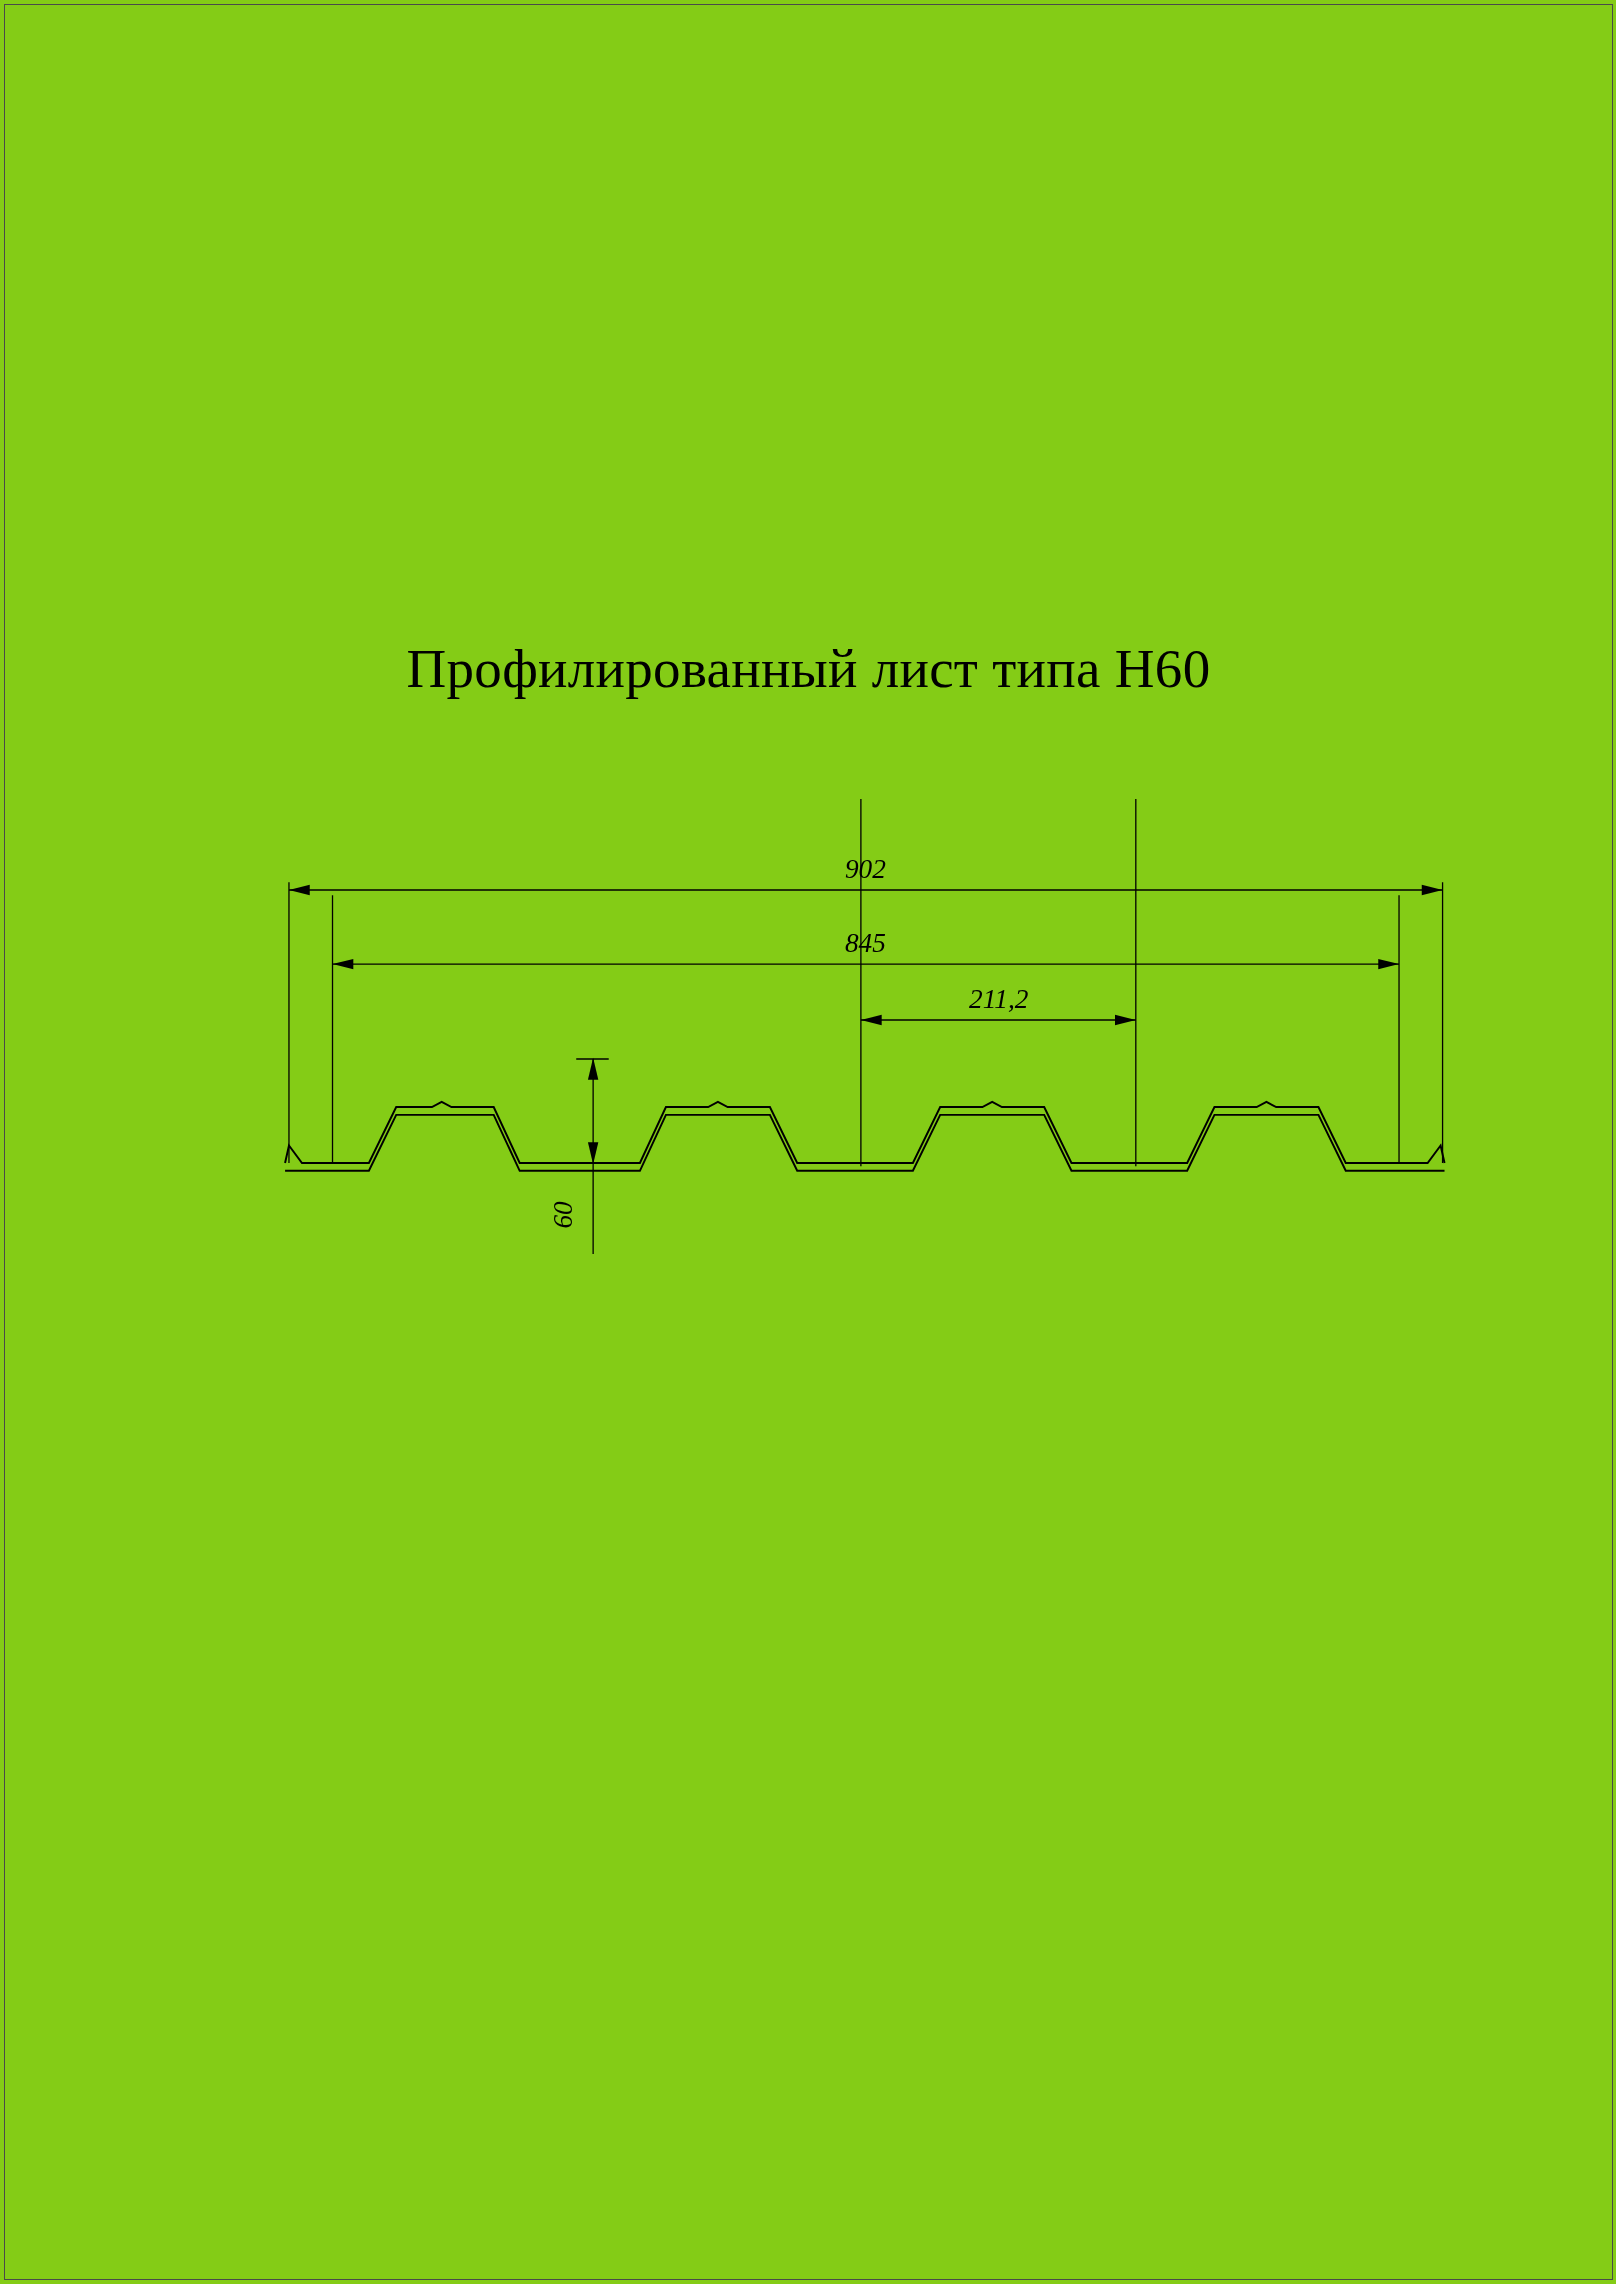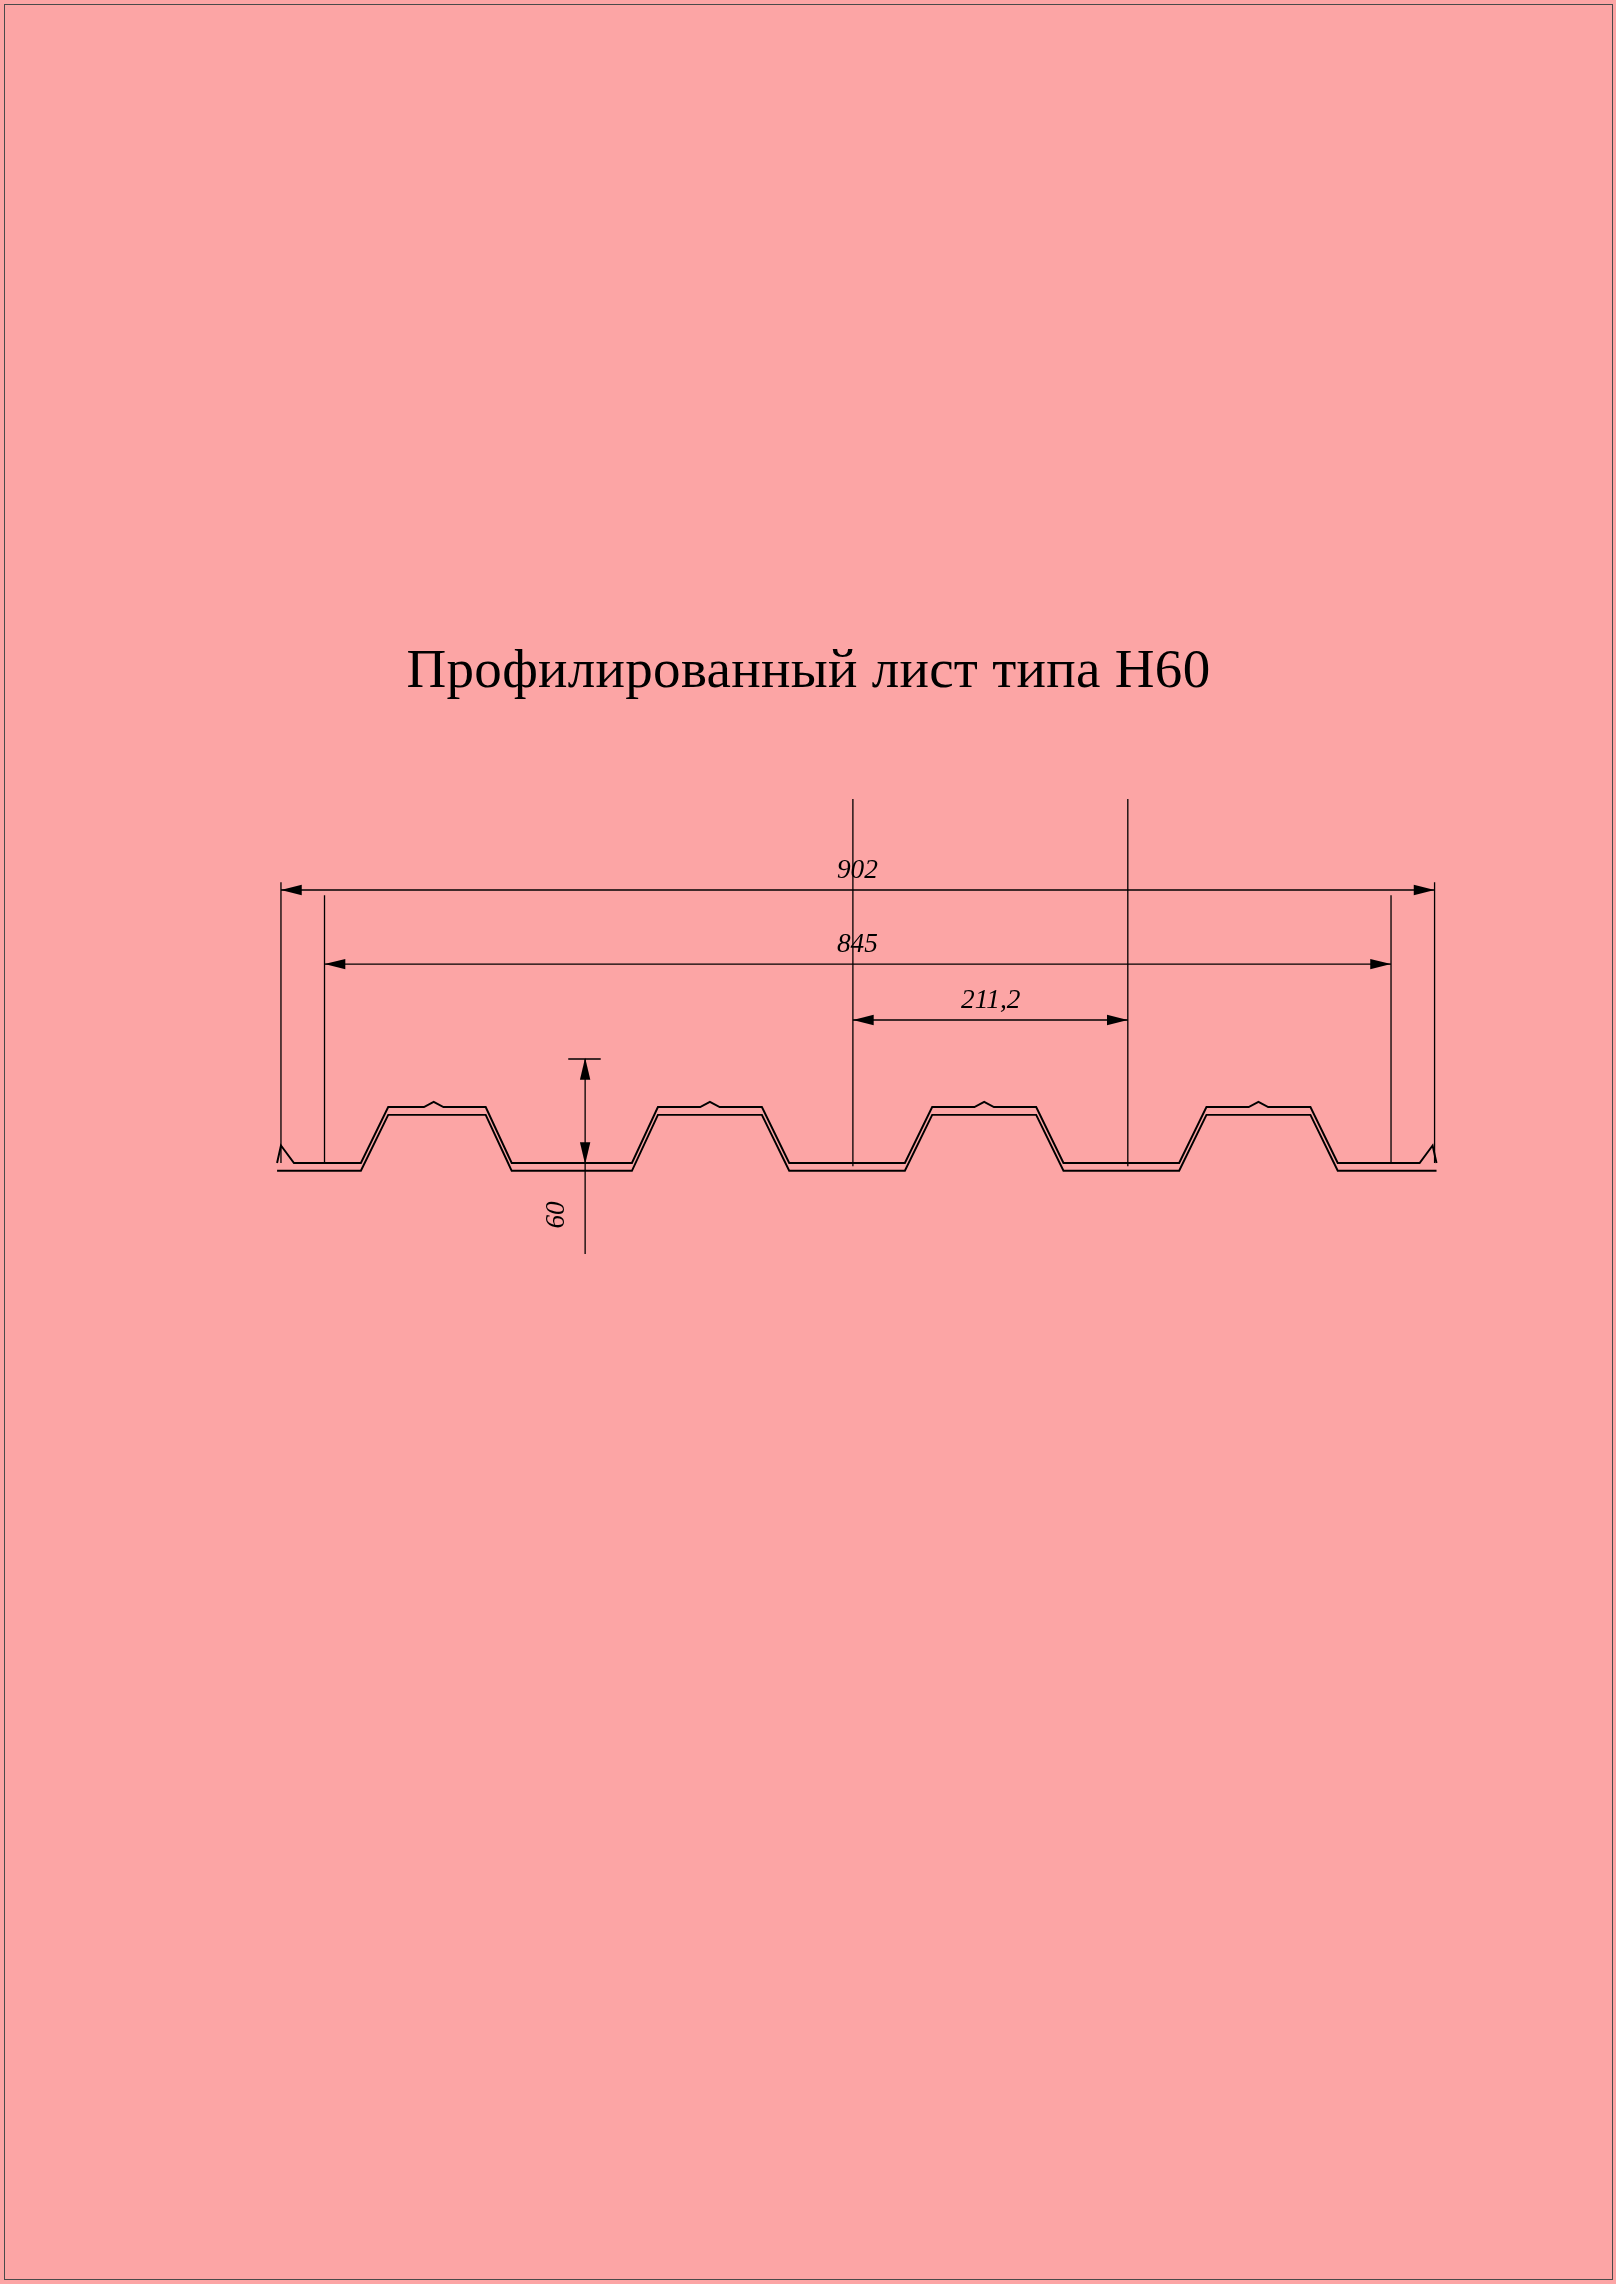--- a/index.html
+++ b/index.html
@@ -7,21 +7,21 @@
     padding: 0;
     background: #ffffff;
   }
   body {
     font-family: "Liberation Serif", serif;
   }
   .page {
     position: relative;
     width: 1617px;
     height: 2284px;
-    background: #fca5a5;
+    background: #84cc16;
     box-sizing: border-box;
     overflow: hidden;
     text-decoration: underline;
   }
   .page-border {
     position: absolute;
     left: 3.9px;
     top: 3.9px;
     width: 1609px;
     height: 2276px;
@@ -36,21 +36,21 @@
     width: 1617px;
     text-align: center;
     font-family: "Liberation Serif", serif;
     font-size: 55px;
     font-weight: 400;
     color: #000000;
     letter-spacing: 0.3px;
   }
   .drawing {
     position: absolute;
-    left: 8px;
+    left: 16px;
     top: 799px;
     width: 1545px;
     height: 520px;
   }
   svg text {
     font-family: "Liberation Serif", serif;
     font-style: italic;
     fill: #000000;
   }
 </style>

